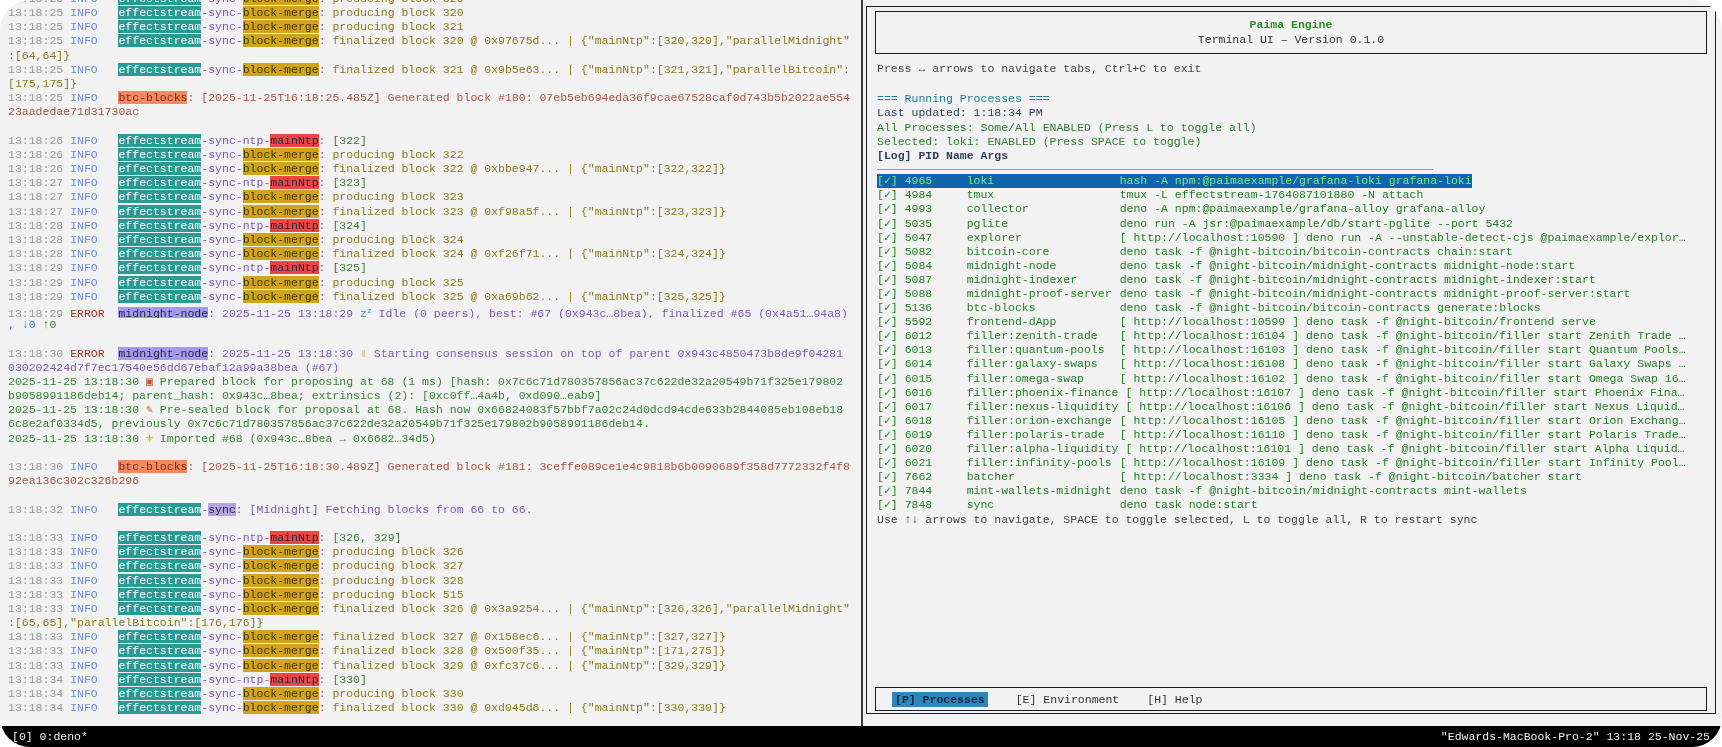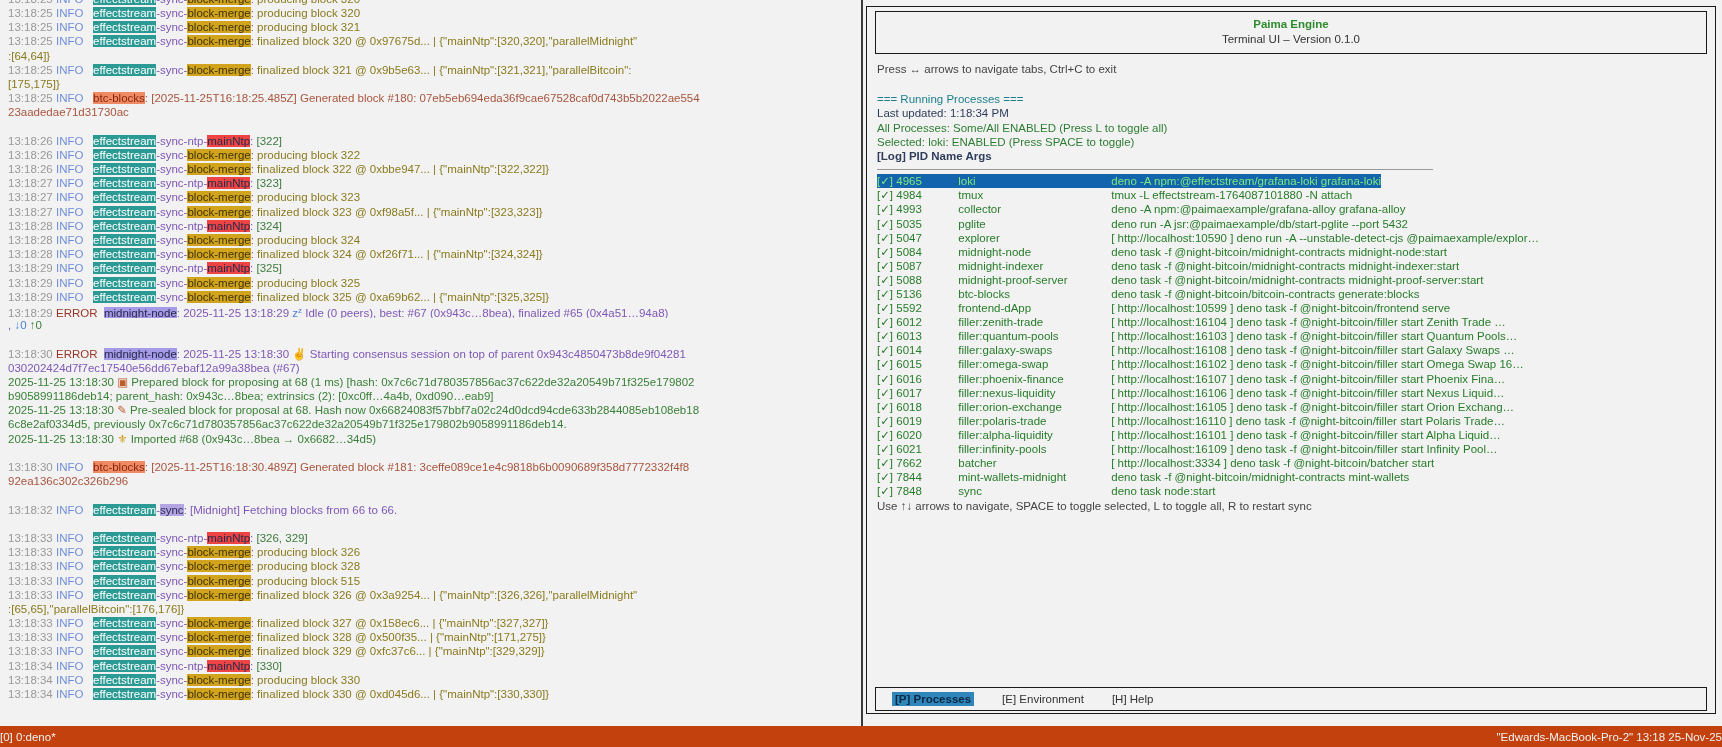--- a/index.html
+++ b/index.html
@@ -1,17 +1,17 @@
 <!DOCTYPE html>
 <html><head>
 <meta charset="utf-8">
 <style>
   html,body{margin:0;padding:0;}
   #app{position:relative;width:1722px;height:747px;background:#f2f2f2;overflow:hidden;
-       font-family:Liberation Sans, sans-serif;font-size:11.5px;}
+       font-family:Liberation Mono, monospace;font-size:11.5px;border-radius:30px;}
   
   #log-pane{position:absolute;left:0;top:0;width:860px;height:726px;overflow:hidden;padding-left:8px;box-sizing:border-box;}
   .lrow{height:14.2px;line-height:14.2px;white-space:pre;overflow:hidden;}
   .lrow.clip{height:6px;}
   .clipinner{margin-top:-8px;white-space:pre;}
   .sg-t{color:#999}.sg-i{color:#6f8ed9}.sg-e{color:#993526}.sg-d{color:#333}
   .sg-T{background:#2b9a94;color:#fff}
   .sg-G{background:#d2a41e;color:#3f3406}
   .sg-N{background:#ef4444;color:#1d2c4e}
   .sg-S{background:#ef8a62;color:#8a2410}
@@ -42,22 +42,22 @@
   .ppid{display:inline-block;width:62px;color:#277c2a;}
   .pname{display:inline-block;min-width:146px;color:#277c2a;}
   .pargs{color:#277c2a;margin-left:7px;}
   .pin.sel{background:#1265ad;}
   .pin.sel .pchk,.pin.sel .ppid,.pin.sel .pname,.pin.sel .pargs{color:#7de87d;}
   #footer-hint{color:#444;margin-top:1px;}
   #tabbox{position:absolute;left:8px;right:8px;bottom:2px;height:24px;border:1.5px solid #1b1b1b;box-sizing:border-box;display:flex;align-items:center;padding-left:16px;}
   .tab{color:#333;margin-right:28px;white-space:pre;}
   .tab.active{background:#2e86ba;color:#0b2742;font-weight:bold;padding:1px 3px;}
   
-  #statusbar{position:absolute;left:0;bottom:0;width:1722px;height:21px;background:#c2410c;color:#f2f2f2;
-             display:flex;justify-content:space-between;align-items:center;padding:0 0;box-sizing:border-box;white-space:pre;}
+  #statusbar{position:absolute;left:0;bottom:0;width:1722px;height:21px;background:#000000;color:#f2f2f2;
+             display:flex;justify-content:space-between;align-items:center;padding:0 12px;box-sizing:border-box;white-space:pre;}
 </style>
 </head>
 <body>
 
 <div id="app">
 
   <div id="log-pane">
       <div class="lrow clip"><div class="clipinner"><span class="sg-t">13:18:25 </span><span class="sg-i">INFO</span><span class="sg-d">   </span><span class="sg-T">effectstream</span><span class="sg-p">-sync-</span><span class="sg-G">block-merge</span><span class="sg-p">:</span><span class="sg-o"> producing block 320</span></div></div>
       <div class="lrow"><span class="sg-t">13:18:25 </span><span class="sg-i">INFO</span><span class="sg-d">   </span><span class="sg-T">effectstream</span><span class="sg-p">-sync-</span><span class="sg-G">block-merge</span><span class="sg-p">:</span><span class="sg-o"> producing block 320</span></div>
       <div class="lrow"><span class="sg-t">13:18:25 </span><span class="sg-i">INFO</span><span class="sg-d">   </span><span class="sg-T">effectstream</span><span class="sg-p">-sync-</span><span class="sg-G">block-merge</span><span class="sg-p">:</span><span class="sg-o"> producing block 321</span></div>
@@ -91,20 +91,21 @@
       <div class="lrow"><span class="sg-g">6c8e2af0334d5, previously 0x7c6c71d780357856ac37c622de32a20549b71f325e179802b9058991186deb14.</span></div>
       <div class="lrow"><span class="sg-g">2025-11-25 13:18:30 </span><span class="sg-w">⚜</span><span class="sg-g"> Imported #68 (0x943c…8bea → 0x6682…34d5)</span></div>
       <div class="lrow"></div>
       <div class="lrow"><span class="sg-t">13:18:30 </span><span class="sg-i">INFO</span><span class="sg-d">   </span><span class="sg-S">btc-blocks</span><span class="sg-r">:</span><span class="sg-r"> [2025-11-25T16:18:30.489Z] Generated block #181: 3ceffe089ce1e4c9818b6b0090689f358d7772332f4f8</span></div>
       <div class="lrow"><span class="sg-r">92ea136c302c326b296</span></div>
       <div class="lrow"></div>
       <div class="lrow"><span class="sg-t">13:18:32 </span><span class="sg-i">INFO</span><span class="sg-d">   </span><span class="sg-T">effectstream</span><span class="sg-p">-</span><span class="sg-Y">sync</span><span class="sg-p">: [Midnight] Fetching blocks from 66 to 66.</span></div>
       <div class="lrow"></div>
       <div class="lrow"><span class="sg-t">13:18:33 </span><span class="sg-i">INFO</span><span class="sg-d">   </span><span class="sg-T">effectstream</span><span class="sg-p">-sync-ntp-</span><span class="sg-N">mainNtp</span><span class="sg-p">:</span><span class="sg-n"> [326, 329]</span></div>
       <div class="lrow"><span class="sg-t">13:18:33 </span><span class="sg-i">INFO</span><span class="sg-d">   </span><span class="sg-T">effectstream</span><span class="sg-p">-sync-</span><span class="sg-G">block-merge</span><span class="sg-p">:</span><span class="sg-o"> producing block 326</span></div>
+      <div class="lrow"><span class="sg-t">13:18:33 </span><span class="sg-i">INFO</span><span class="sg-d">   </span><span class="sg-T">effectstream</span><span class="sg-p">-sync-</span><span class="sg-G">block-merge</span><span class="sg-p">:</span><span class="sg-o"> producing block 327</span></div>
       <div class="lrow"><span class="sg-t">13:18:33 </span><span class="sg-i">INFO</span><span class="sg-d">   </span><span class="sg-T">effectstream</span><span class="sg-p">-sync-</span><span class="sg-G">block-merge</span><span class="sg-p">:</span><span class="sg-o"> producing block 328</span></div>
       <div class="lrow"><span class="sg-t">13:18:33 </span><span class="sg-i">INFO</span><span class="sg-d">   </span><span class="sg-T">effectstream</span><span class="sg-p">-sync-</span><span class="sg-G">block-merge</span><span class="sg-p">:</span><span class="sg-o"> producing block 515</span></div>
       <div class="lrow"><span class="sg-t">13:18:33 </span><span class="sg-i">INFO</span><span class="sg-d">   </span><span class="sg-T">effectstream</span><span class="sg-p">-sync-</span><span class="sg-G">block-merge</span><span class="sg-p">:</span><span class="sg-o"> finalized block 326 @ 0x3a9254... | {"mainNtp":[326,326],"parallelMidnight"</span></div>
       <div class="lrow"><span class="sg-o">:[65,65],"parallelBitcoin":[176,176]}</span></div>
       <div class="lrow"><span class="sg-t">13:18:33 </span><span class="sg-i">INFO</span><span class="sg-d">   </span><span class="sg-T">effectstream</span><span class="sg-p">-sync-</span><span class="sg-G">block-merge</span><span class="sg-p">:</span><span class="sg-o"> finalized block 327 @ 0x158ec6... | {"mainNtp":[327,327]}</span></div>
       <div class="lrow"><span class="sg-t">13:18:33 </span><span class="sg-i">INFO</span><span class="sg-d">   </span><span class="sg-T">effectstream</span><span class="sg-p">-sync-</span><span class="sg-G">block-merge</span><span class="sg-p">:</span><span class="sg-o"> finalized block 328 @ 0x500f35... | {"mainNtp":[171,275]}</span></div>
       <div class="lrow"><span class="sg-t">13:18:33 </span><span class="sg-i">INFO</span><span class="sg-d">   </span><span class="sg-T">effectstream</span><span class="sg-p">-sync-</span><span class="sg-G">block-merge</span><span class="sg-p">:</span><span class="sg-o"> finalized block 329 @ 0xfc37c6... | {"mainNtp":[329,329]}</span></div>
       <div class="lrow"><span class="sg-t">13:18:34 </span><span class="sg-i">INFO</span><span class="sg-d">   </span><span class="sg-T">effectstream</span><span class="sg-p">-sync-ntp-</span><span class="sg-N">mainNtp</span><span class="sg-p">:</span><span class="sg-n"> [330]</span></div>
       <div class="lrow"><span class="sg-t">13:18:34 </span><span class="sg-i">INFO</span><span class="sg-d">   </span><span class="sg-T">effectstream</span><span class="sg-p">-sync-</span><span class="sg-G">block-merge</span><span class="sg-p">:</span><span class="sg-o"> producing block 330</span></div>
       <div class="lrow"><span class="sg-t">13:18:34 </span><span class="sg-i">INFO</span><span class="sg-d">   </span><span class="sg-T">effectstream</span><span class="sg-p">-sync-</span><span class="sg-G">block-merge</span><span class="sg-p">:</span><span class="sg-o"> finalized block 330 @ 0xd045d6... | {"mainNtp":[330,330]}</span></div>
@@ -118,25 +119,26 @@
       <div id="tui-subtitle">Terminal UI – Version 0.1.0</div>
     </div>
     <div id="nav-hint" class="tline">Press ↔ arrows to navigate tabs, Ctrl+C to exit</div>
     <div id="section-title" class="tline">=== Running Processes ===</div>
     <div id="last-updated" class="tline">Last updated: 1:18:34 PM</div>
     <div id="all-line" class="tline">All Processes: Some/All ENABLED (Press L to toggle all)</div>
     <div id="selected-line" class="tline">Selected: loki: ENABLED (Press SPACE to toggle)</div>
     <div id="columns-line" class="tline">[Log] PID Name Args</div>
     <div id="proc-sep"></div>
     <div id="proc-list">
-        <div class="prow"><span class="pin sel"><span class="pchk">[✓] </span><span class="ppid">4965</span><span class="pname">loki</span><span class="pargs">deno -A npm:@effectstream/grafana-loki grafana-loki</span></span></div>
+        <div class="prow"><span class="pin sel"><span class="pchk">[✓] </span><span class="ppid">4965</span><span class="pname">loki</span><span class="pargs">hash -A npm:@paimaexample/grafana-loki grafana-loki</span></span></div>
         <div class="prow"><span class="pin"><span class="pchk">[✓] </span><span class="ppid">4984</span><span class="pname">tmux</span><span class="pargs">tmux -L effectstream-1764087101880 -N attach</span></span></div>
         <div class="prow"><span class="pin"><span class="pchk">[✓] </span><span class="ppid">4993</span><span class="pname">collector</span><span class="pargs">deno -A npm:@paimaexample/grafana-alloy grafana-alloy</span></span></div>
         <div class="prow"><span class="pin"><span class="pchk">[✓] </span><span class="ppid">5035</span><span class="pname">pglite</span><span class="pargs">deno run -A jsr:@paimaexample/db/start-pglite --port 5432</span></span></div>
         <div class="prow"><span class="pin"><span class="pchk">[✓] </span><span class="ppid">5047</span><span class="pname">explorer</span><span class="pargs">[ http://localhost:10590 ] deno run -A --unstable-detect-cjs @paimaexample/explor…</span></span></div>
+        <div class="prow"><span class="pin"><span class="pchk">[✓] </span><span class="ppid">5082</span><span class="pname">bitcoin-core</span><span class="pargs">deno task -f @night-bitcoin/bitcoin-contracts chain:start</span></span></div>
         <div class="prow"><span class="pin"><span class="pchk">[✓] </span><span class="ppid">5084</span><span class="pname">midnight-node</span><span class="pargs">deno task -f @night-bitcoin/midnight-contracts midnight-node:start</span></span></div>
         <div class="prow"><span class="pin"><span class="pchk">[✓] </span><span class="ppid">5087</span><span class="pname">midnight-indexer</span><span class="pargs">deno task -f @night-bitcoin/midnight-contracts midnight-indexer:start</span></span></div>
         <div class="prow"><span class="pin"><span class="pchk">[✓] </span><span class="ppid">5088</span><span class="pname">midnight-proof-server</span><span class="pargs">deno task -f @night-bitcoin/midnight-contracts midnight-proof-server:start</span></span></div>
         <div class="prow"><span class="pin"><span class="pchk">[✓] </span><span class="ppid">5136</span><span class="pname">btc-blocks</span><span class="pargs">deno task -f @night-bitcoin/bitcoin-contracts generate:blocks</span></span></div>
         <div class="prow"><span class="pin"><span class="pchk">[✓] </span><span class="ppid">5592</span><span class="pname">frontend-dApp</span><span class="pargs">[ http://localhost:10599 ] deno task -f @night-bitcoin/frontend serve</span></span></div>
         <div class="prow"><span class="pin"><span class="pchk">[✓] </span><span class="ppid">6012</span><span class="pname">filler:zenith-trade</span><span class="pargs">[ http://localhost:16104 ] deno task -f @night-bitcoin/filler start Zenith Trade …</span></span></div>
         <div class="prow"><span class="pin"><span class="pchk">[✓] </span><span class="ppid">6013</span><span class="pname">filler:quantum-pools</span><span class="pargs">[ http://localhost:16103 ] deno task -f @night-bitcoin/filler start Quantum Pools…</span></span></div>
         <div class="prow"><span class="pin"><span class="pchk">[✓] </span><span class="ppid">6014</span><span class="pname">filler:galaxy-swaps</span><span class="pargs">[ http://localhost:16108 ] deno task -f @night-bitcoin/filler start Galaxy Swaps …</span></span></div>
         <div class="prow"><span class="pin"><span class="pchk">[✓] </span><span class="ppid">6015</span><span class="pname">filler:omega-swap</span><span class="pargs">[ http://localhost:16102 ] deno task -f @night-bitcoin/filler start Omega Swap 16…</span></span></div>
         <div class="prow"><span class="pin"><span class="pchk">[✓] </span><span class="ppid">6016</span><span class="pname">filler:phoenix-finance</span><span class="pargs">[ http://localhost:16107 ] deno task -f @night-bitcoin/filler start Phoenix Fina…</span></span></div>

